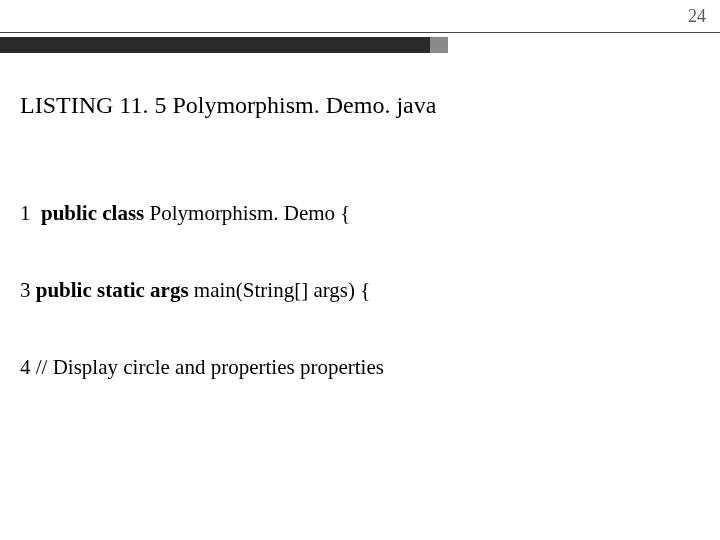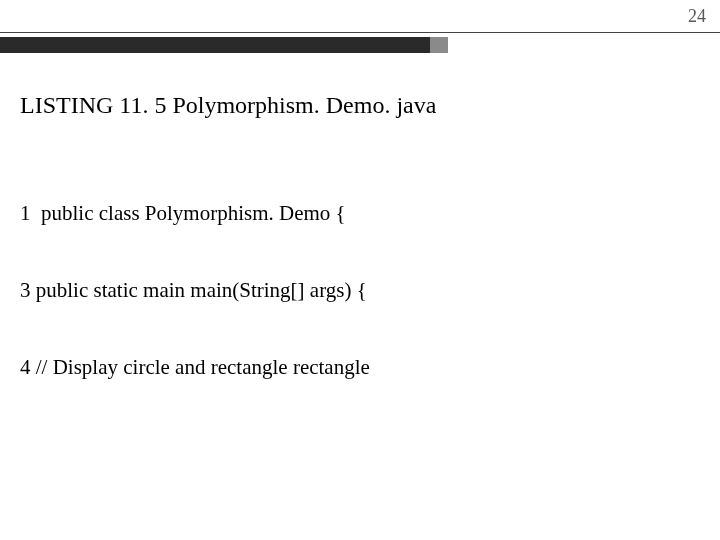--- a/index.html
+++ b/index.html
@@ -68,37 +68,37 @@
     font-family: Georgia, "Times New Roman", serif;
     white-space: pre-wrap;
   }
   .code .row {
     display: block;
   }
   .code .num {
     display: inline-block;
     min-width: 0;
   }
-  .code .b { font-weight: normal; }
+  .code .b { font-weight: bold; }
 </style>
 </head>
 <body>
 <div class="slide">
 
   <div class="page-number">24</div>
   <div class="top-rule"></div>
   <div class="accent-bar"></div>
   <div class="accent-cap"></div>
 
   <div class="heading">LISTING 11. 5 Polymorphism. Demo. java</div>
 
   <div class="code">
     <span class="row"><span class="num">1</span>  <span class="b">public class</span> <span>Polymorphism. Demo {</span></span>
-    <span class="row"><span class="num">3</span> <span class="b">public static main</span> <span>main(String[] args) {</span></span>
-    <span class="row"><span class="num">4</span> <span>// Display circle and rectangle rectangle</span></span>
+    <span class="row"><span class="num">3</span> <span class="b">public static args</span> <span>main(String[] args) {</span></span>
+    <span class="row"><span class="num">4</span> <span>// Display circle and properties properties</span></span>
     
     
     
     
     
     
     
     
     
     

